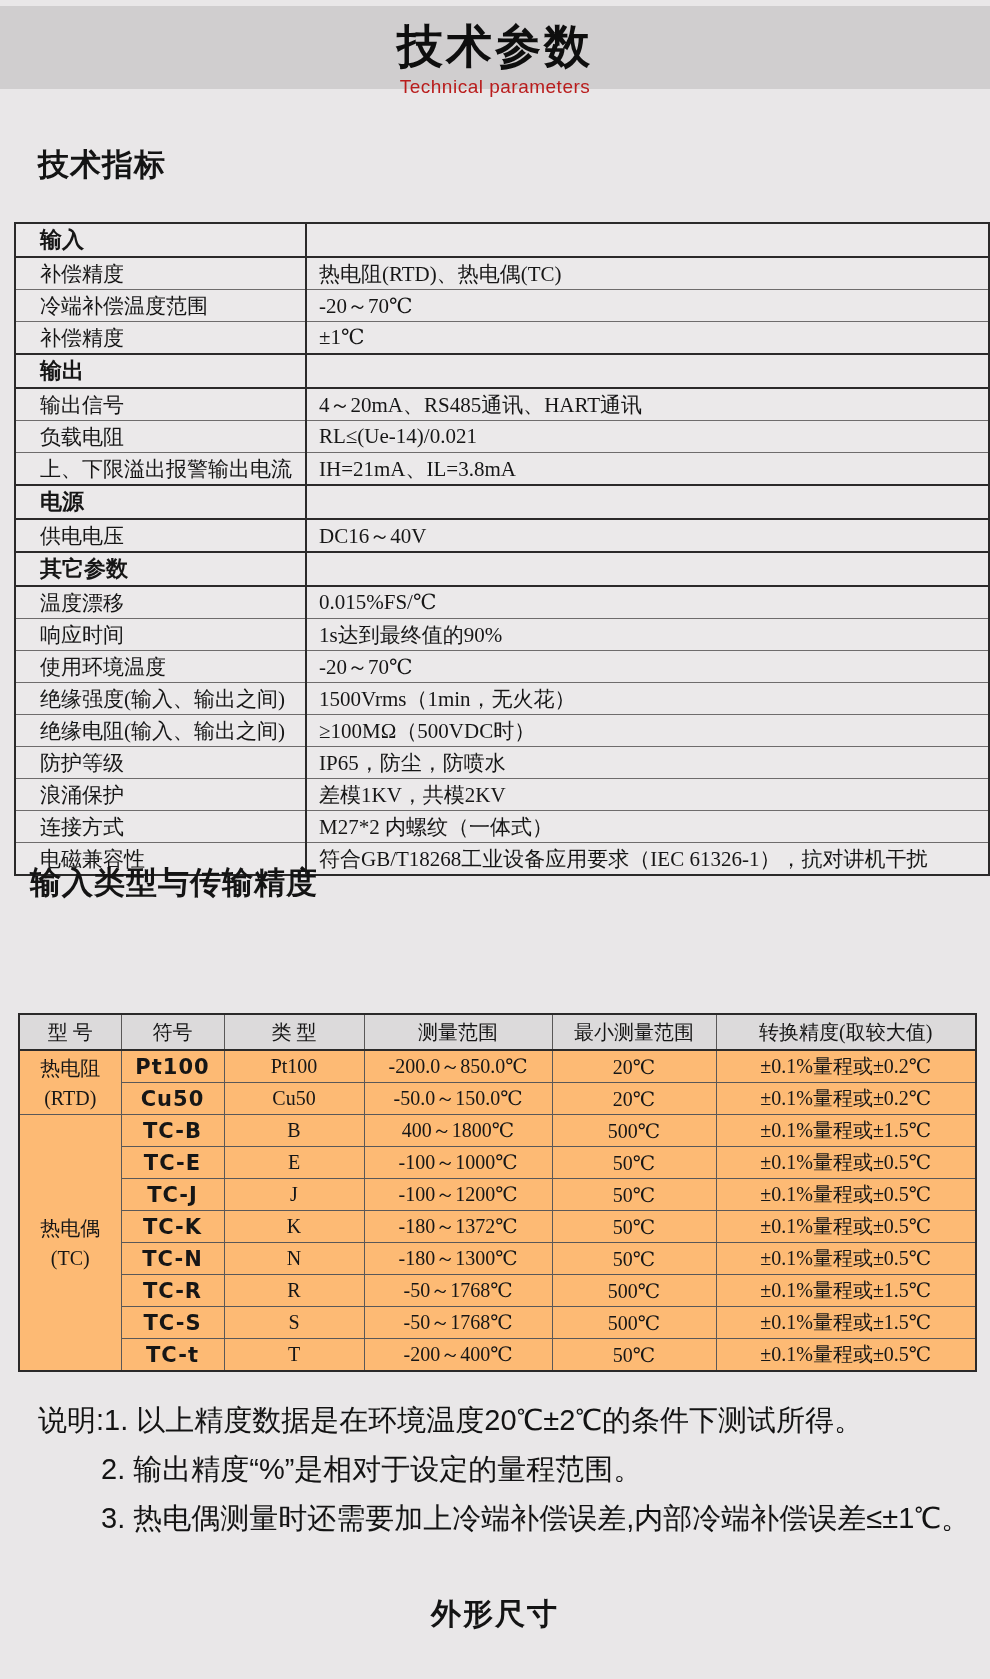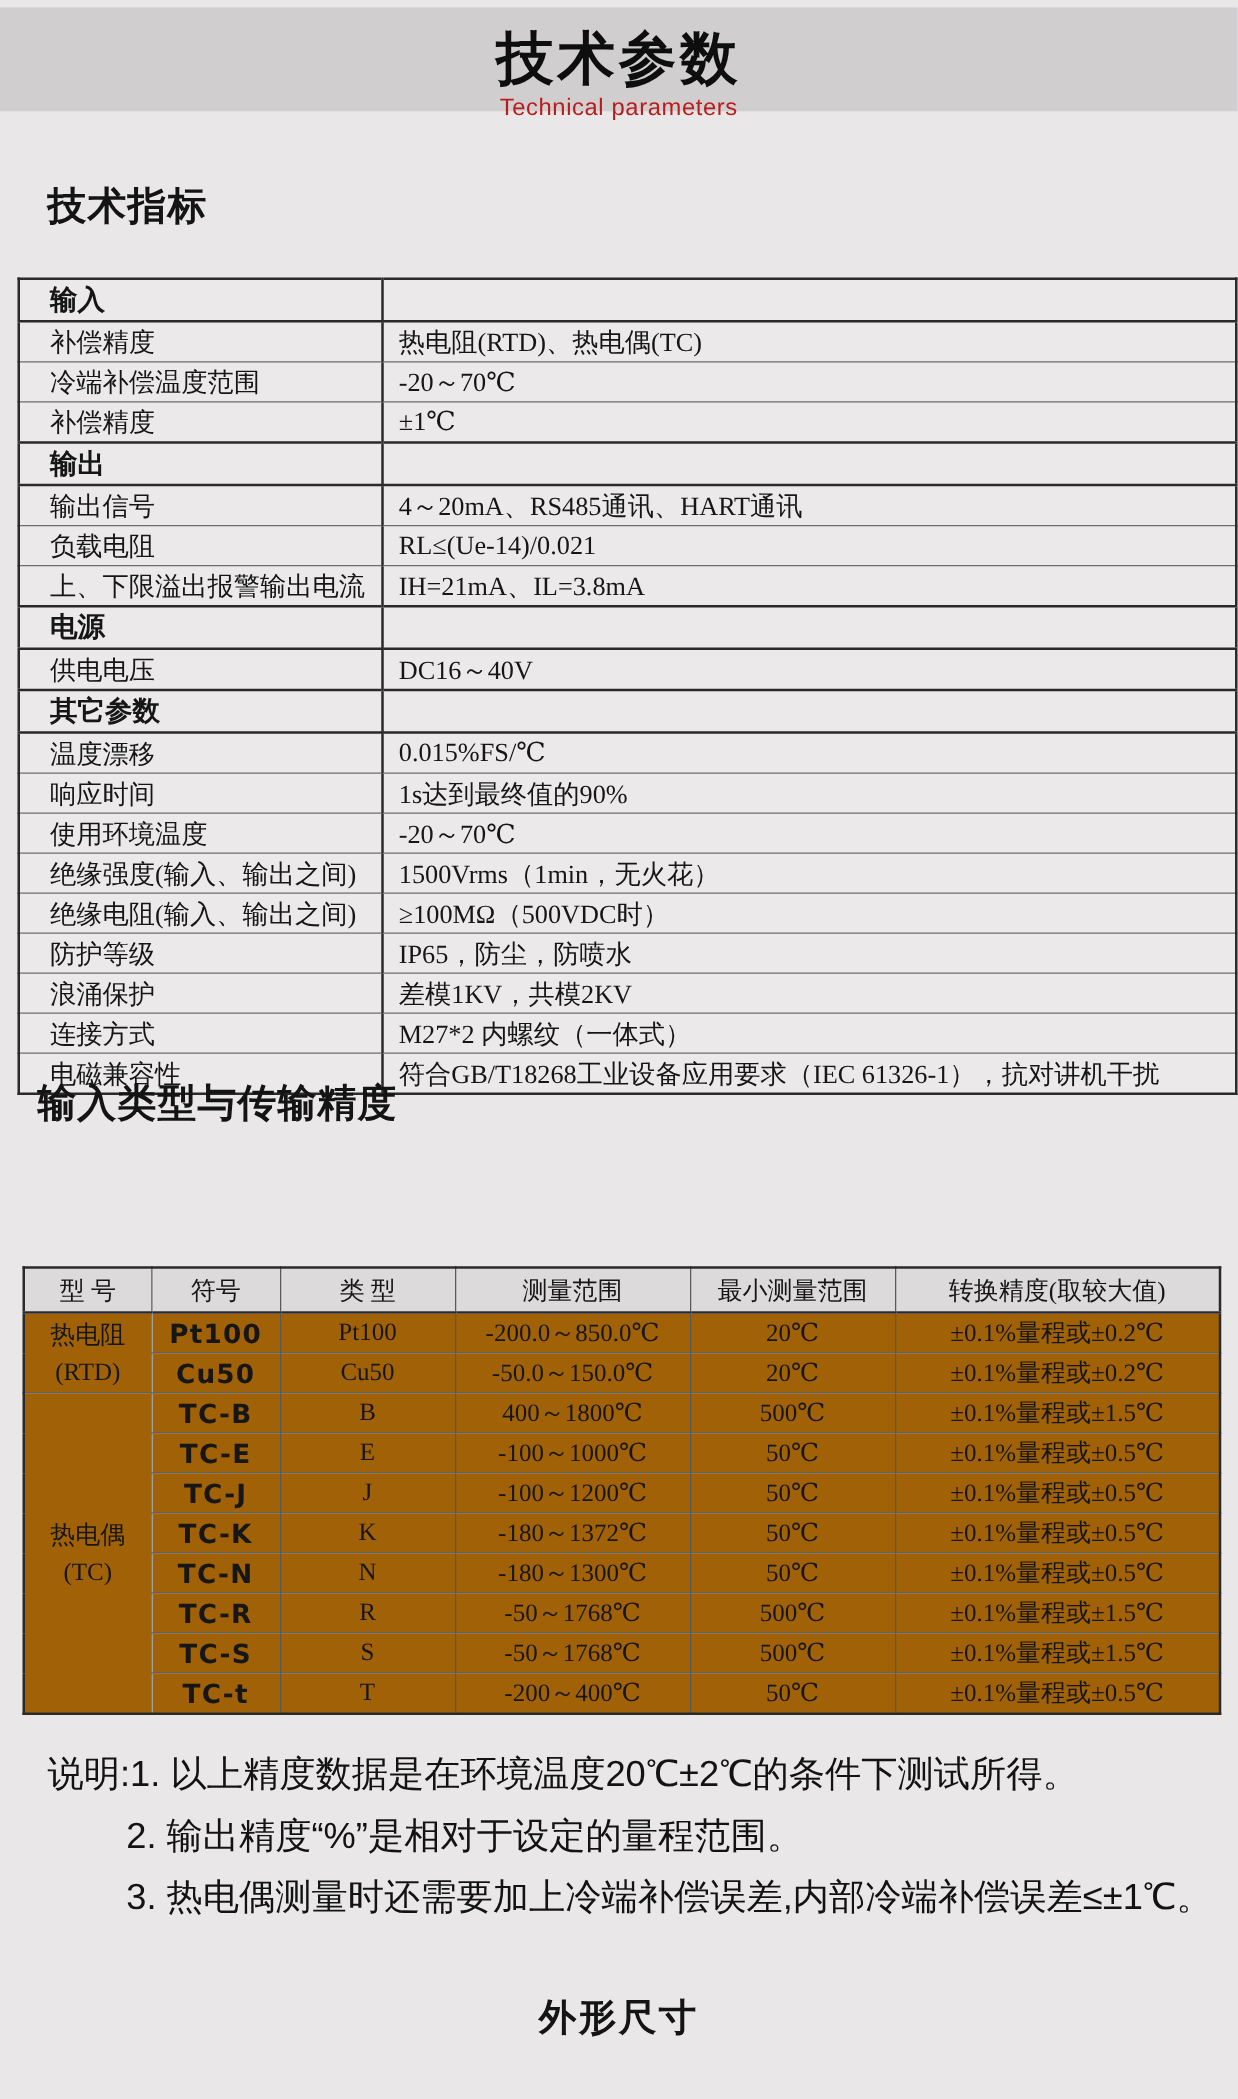--- a/index.html
+++ b/index.html
@@ -73,21 +73,21 @@
     position:absolute;top:1013px;left:18px;width:957px;
     table-layout:fixed;
     border:2px solid #2b2a2a;
     font-family:"Liberation Serif","DejaVu Serif",serif;
   }
   #io-table th,#io-table td{
     border:1px solid #5a5858;
     text-align:center;vertical-align:middle;
     font-size:20px;font-weight:400;
     overflow:hidden;white-space:nowrap;
-    background:#a16207;
+    background:#fdba74;
   }
   #io-table th{
     height:32px;background:#dcdadb;
     border-bottom:2px solid #2b2a2a;
   }
   #io-table td{height:29px;}
   #io-table td.c-symbol{
     font-family:"DejaVu Sans",sans-serif;
     font-weight:700;font-size:21px;letter-spacing:1px;
   }

